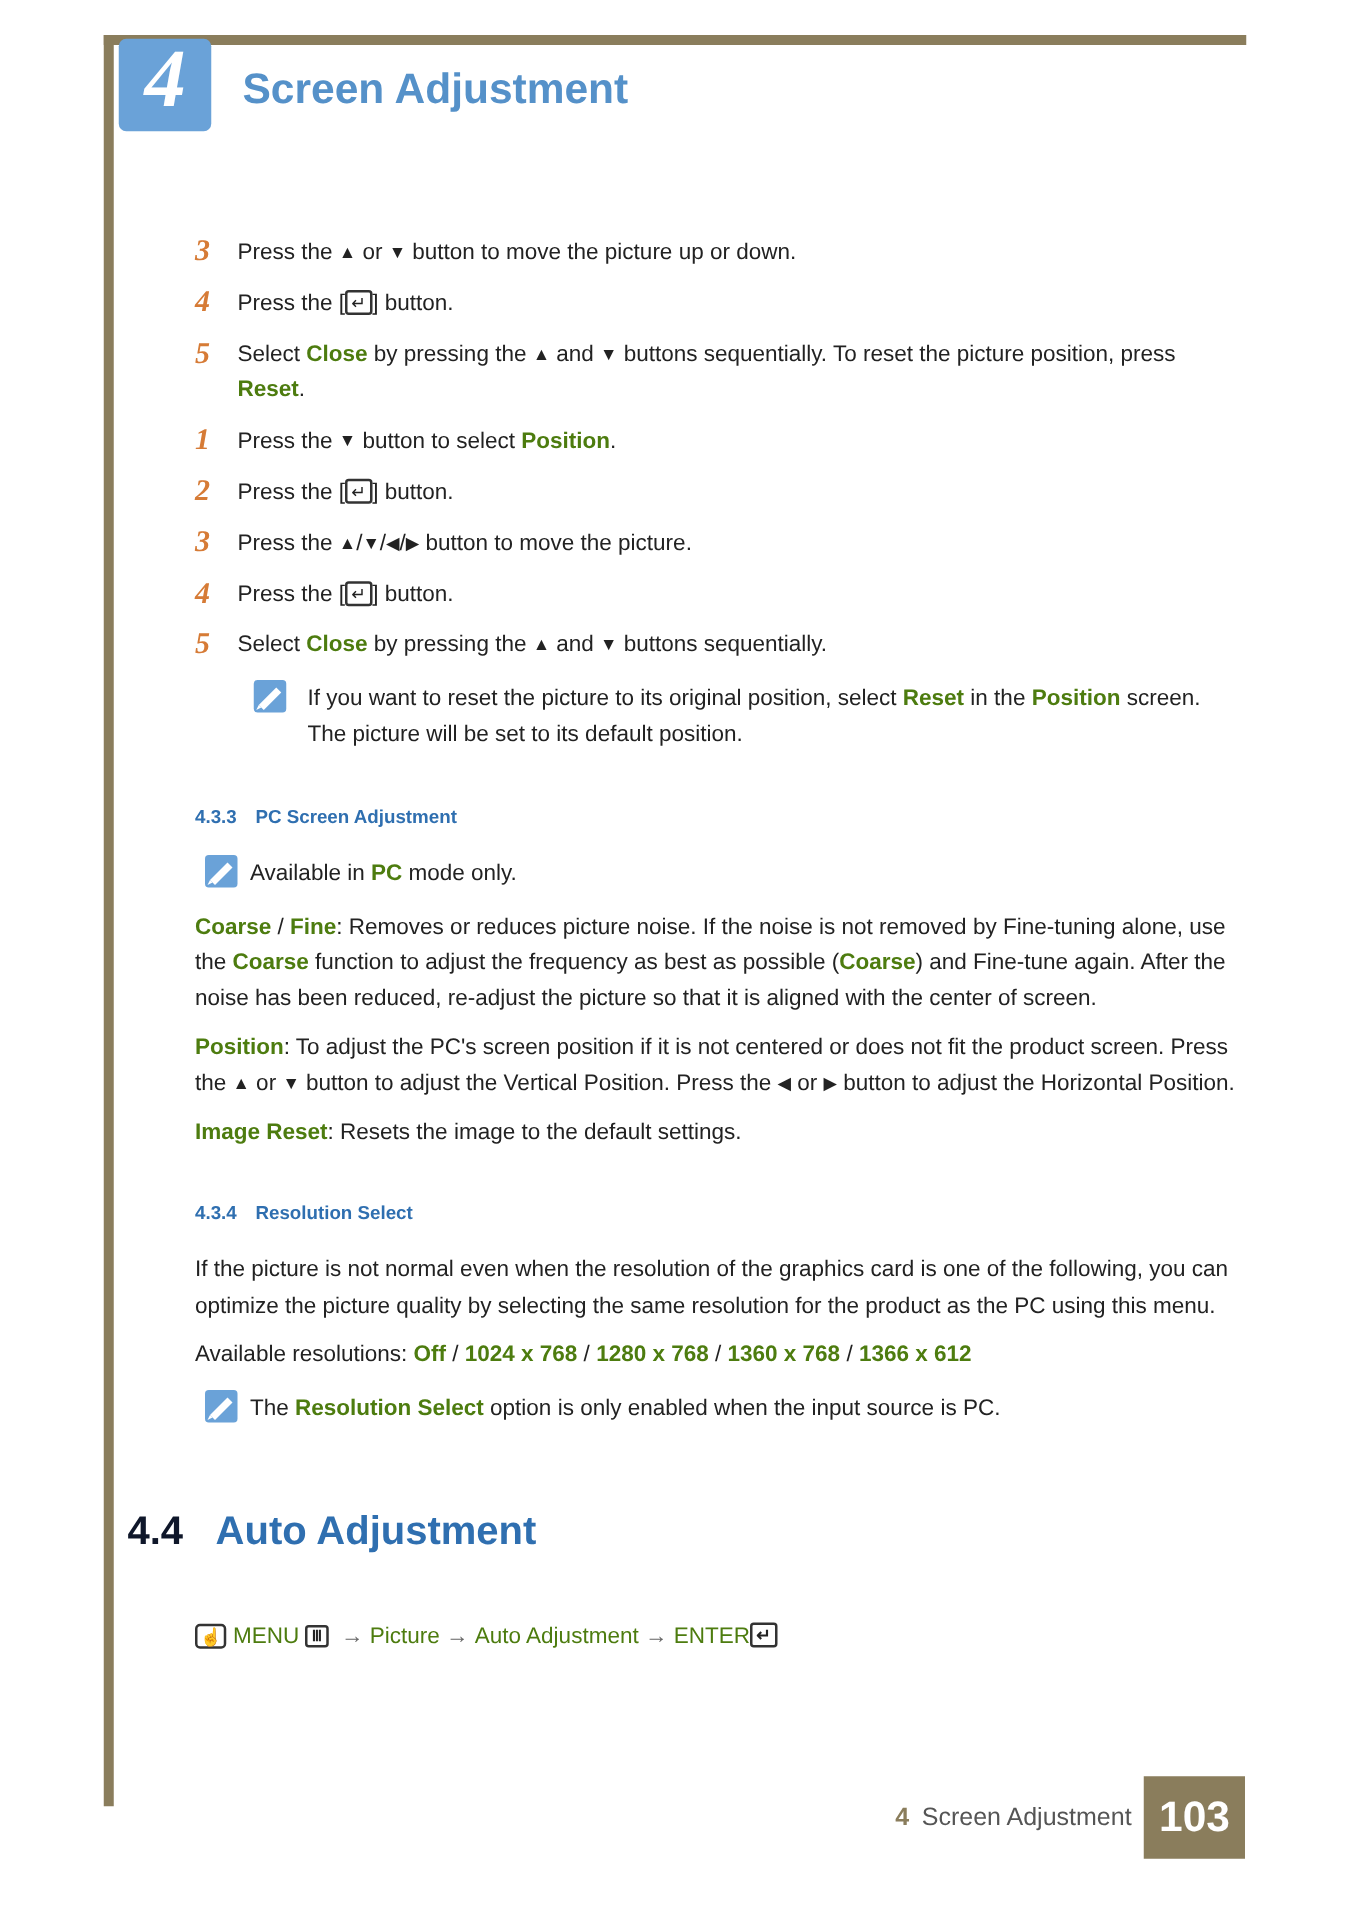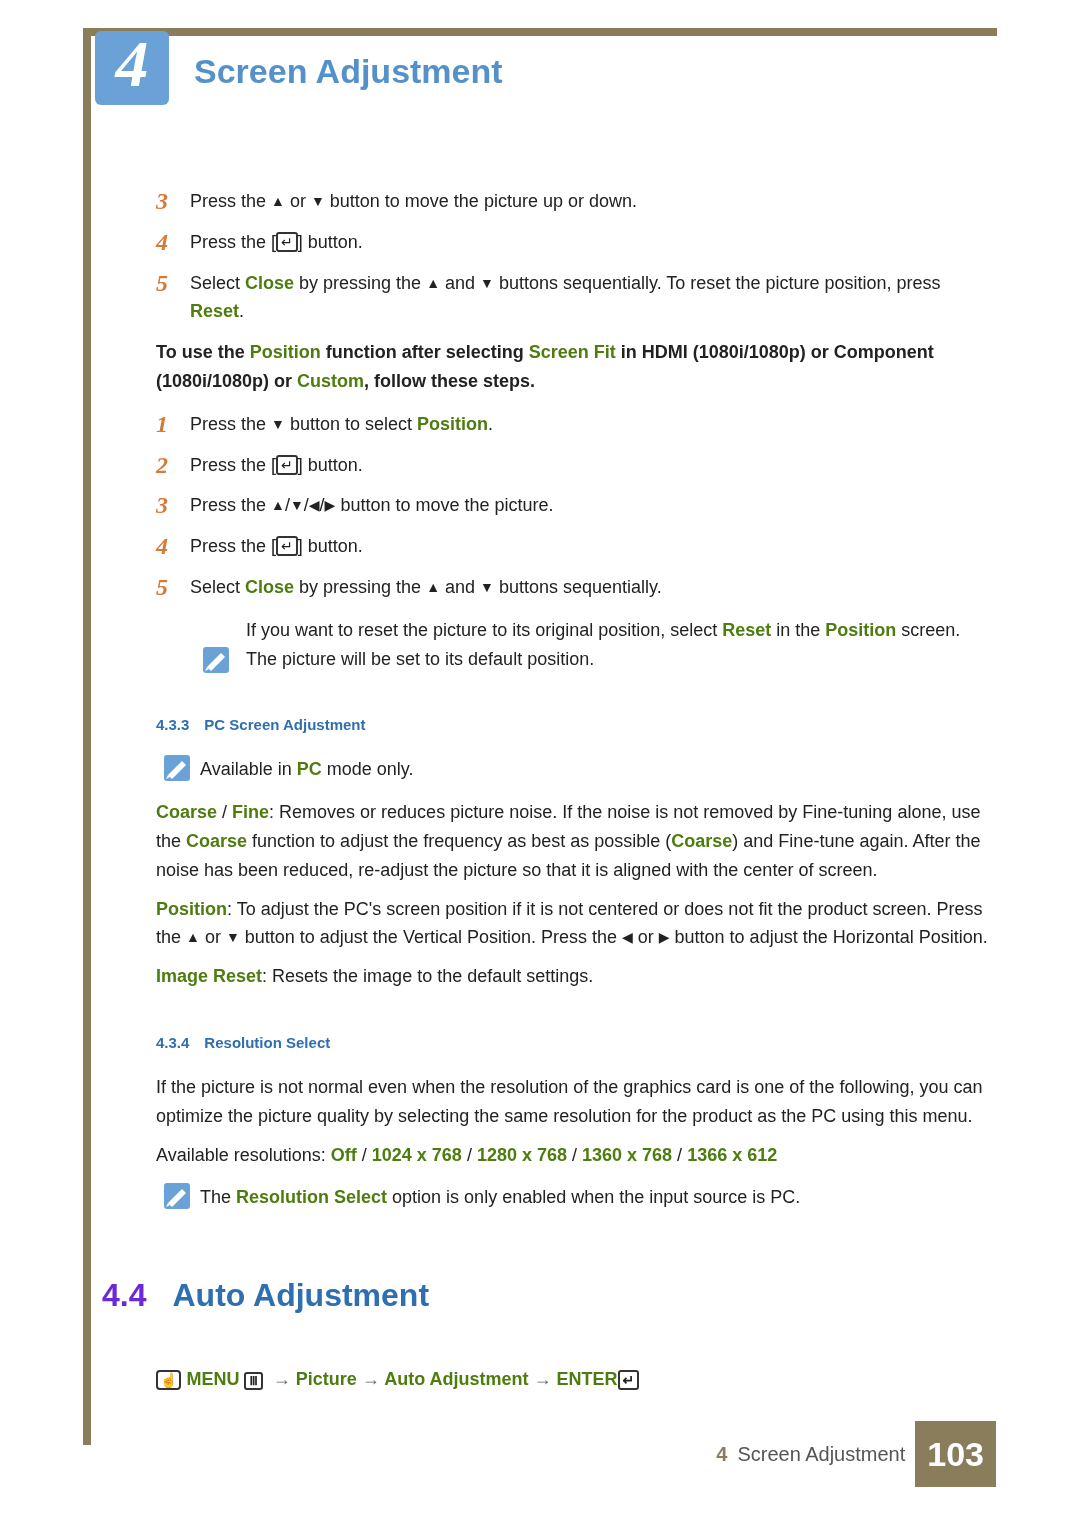--- a/index.html
+++ b/index.html
@@ -97,21 +97,21 @@
   }
   .note-icon svg { width:26px;height:26px;display:block; }
   .note-body { flex: 1; }
   .section-heading {
     color: #2f6fb0;
     font-weight: bold;
     font-size: 15px;
     margin: 40px 0 18px 0;
   }
   .section-major-num {
-    color: #6d28d9;
+    color: #0f172a;
     font-weight: bold;
     font-size: 32px;
     margin-right: 26px;
   }
   .section-major-row {
     display: flex;
     align-items: baseline;
     margin-top: 58px;
     margin-left: -54px;
   }
@@ -168,21 +168,21 @@
   .footer-page {
     background: #8a7d5c;
     color: #fff;
     font-weight: bold;
     font-size: 34px;
     padding: 6px 12px;
   }
   .nav-path {
     margin-top: 44px;
   }
-  .nav-path .hl { font-weight: bold; }
+  .nav-path .hl { font-weight: normal; }
   .arrow-sep { color: #666; font-weight: bold; }
   .tri { font-size: 14px; vertical-align: 1px; }
 </style>
 </head>
 <body>
 
 <div class="top-bar"></div>
 <div class="side-bar"></div>
 
 <div class="chapter-badge">
@@ -200,21 +200,20 @@
       <div class="step">
         <div class="step-num">4</div>
         <div class="step-body">Press the [<span class="icon-enter">↵</span>] button.</div>
       </div>
       <div class="step">
         <div class="step-num">5</div>
         <div class="step-body">Select <span class="hl bold">Close</span> by pressing the <span class="tri">▲</span> and <span class="tri">▼</span> buttons sequentially. To reset the picture position, press <span class="hl bold">Reset</span>.</div>
       </div>
     </div>
 
-  <div class="intro-line bold">To use the <span class="hl">Position</span> function after selecting <span class="hl">Screen Fit</span> in HDMI (1080i/1080p) or Component (1080i/1080p) or <span class="hl">Custom</span>, follow these steps.</div>
 
   <div class="step-list" id="steps-b">
       <div class="step">
         <div class="step-num">1</div>
         <div class="step-body">Press the <span class="tri">▼</span> button to select <span class="hl bold">Position</span>.</div>
       </div>
       <div class="step">
         <div class="step-num">2</div>
         <div class="step-body">Press the [<span class="icon-enter">↵</span>] button.</div>
       </div>
@@ -225,21 +224,21 @@
       <div class="step">
         <div class="step-num">4</div>
         <div class="step-body">Press the [<span class="icon-enter">↵</span>] button.</div>
       </div>
       <div class="step">
         <div class="step-num">5</div>
         <div class="step-body">Select <span class="hl bold">Close</span> by pressing the <span class="tri">▲</span> and <span class="tri">▼</span> buttons sequentially.</div>
       </div>
     </div>
 
-  <div class="note-row" style="margin-left:30px;align-items:flex-end;">
+  <div class="note-row" style="margin-left:30px;">
     <div class="note-icon-box">
       <span class="note-icon">
         <svg viewBox="0 0 26 26">
             <path d="M4 20 L18 6 L22 10 L8 24 Z" fill="#fff"></path>
             <path d="M4 20 L2 24 L6 22 Z" fill="#fff"></path>
           </svg>
       </span>
     </div>
     <div class="note-body">If you want to reset the picture to its original position, select <span class="hl bold">Reset</span> in the <span class="hl bold">Position</span> screen. The picture will be set to its default position.</div>
   </div>

